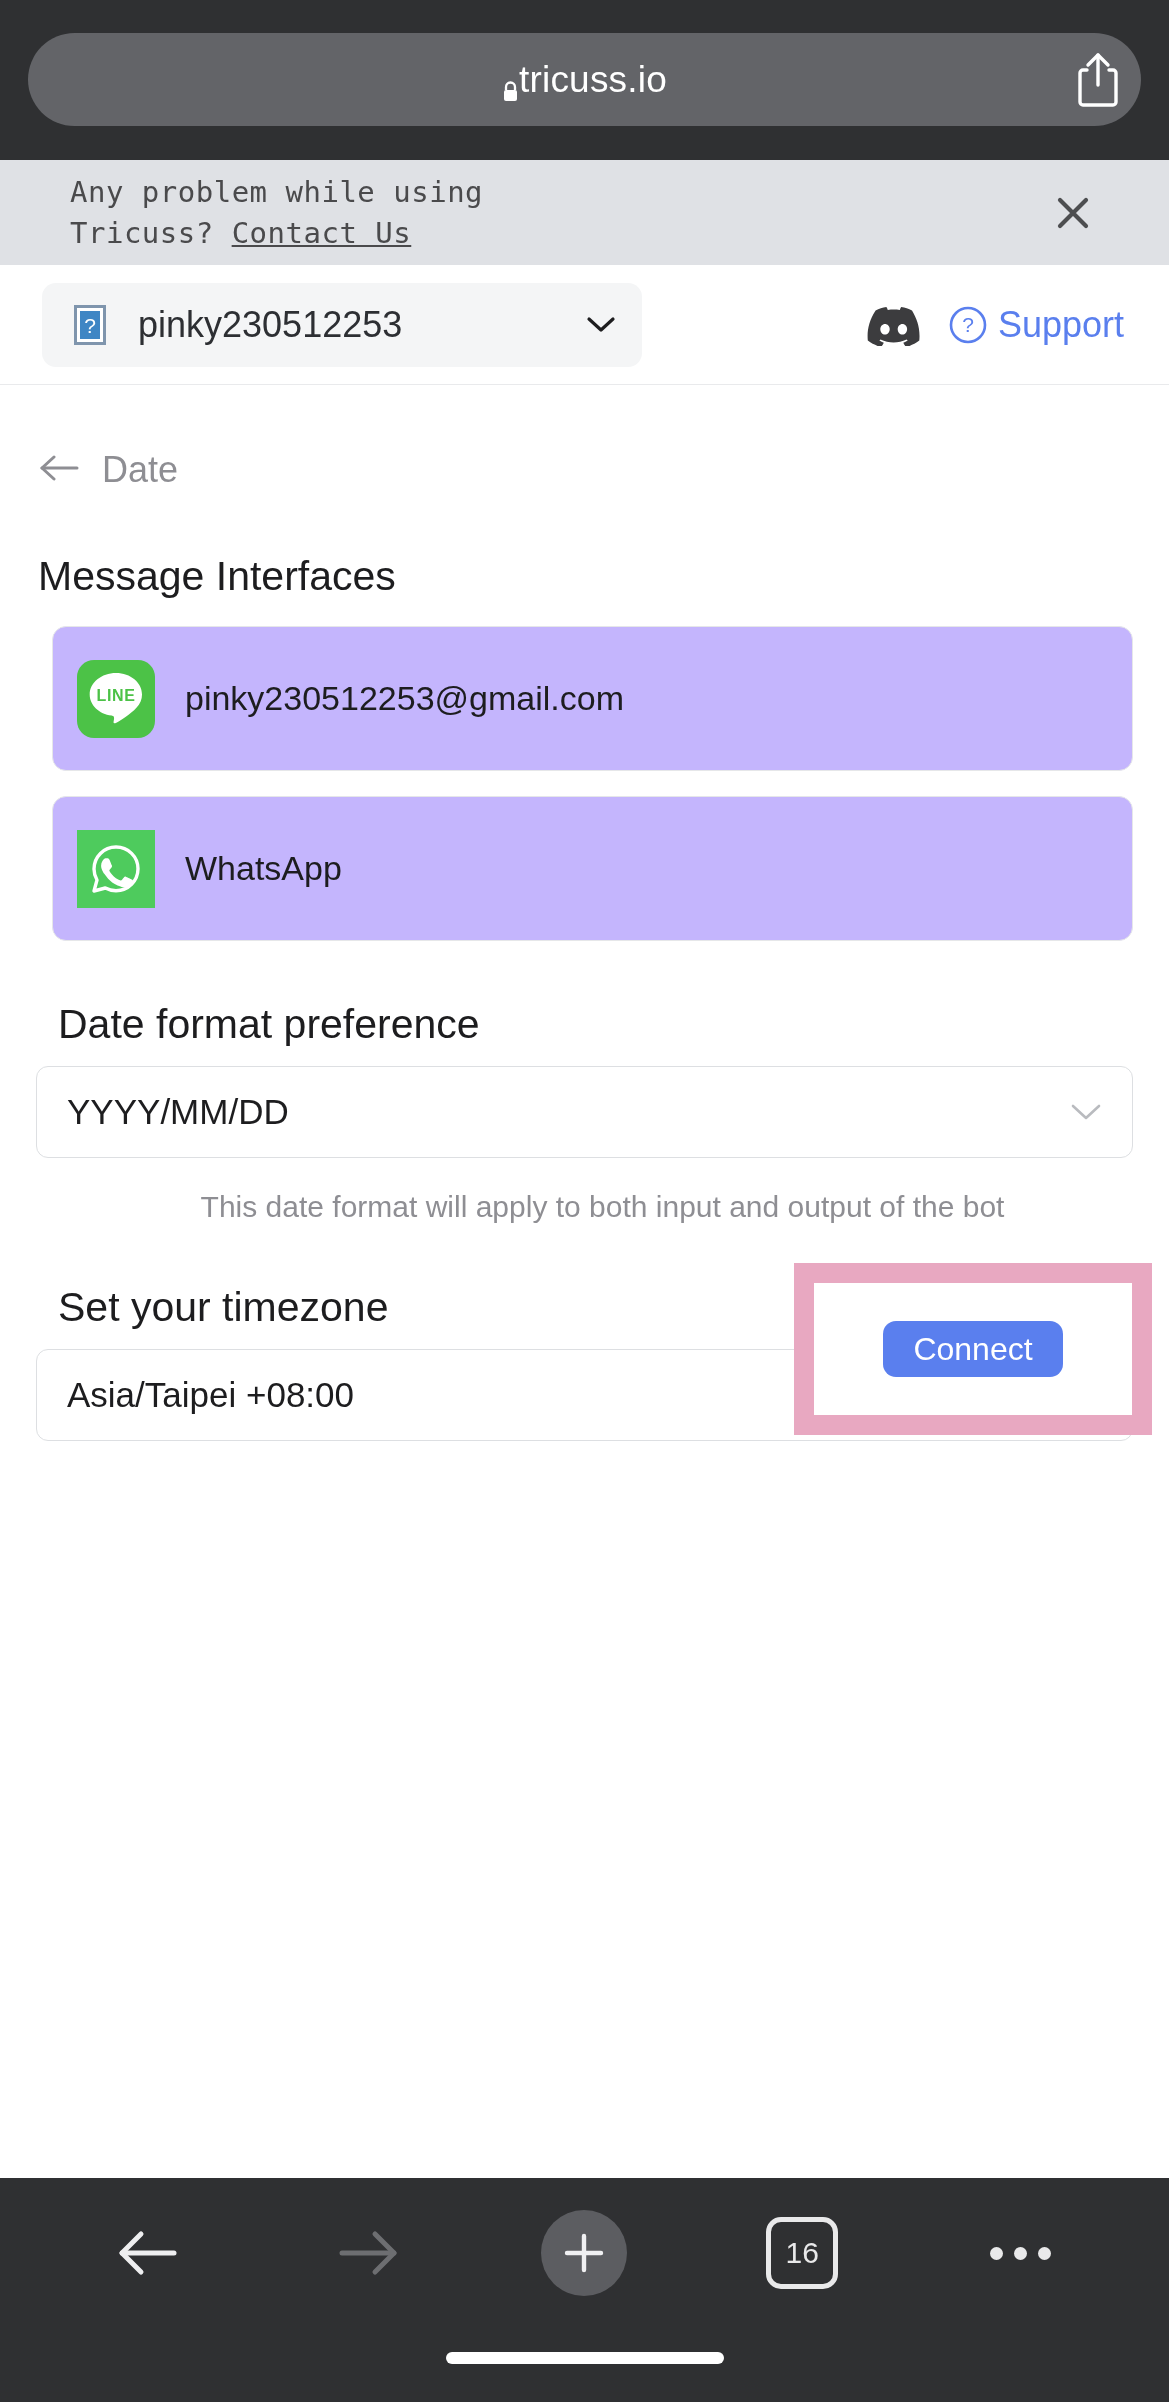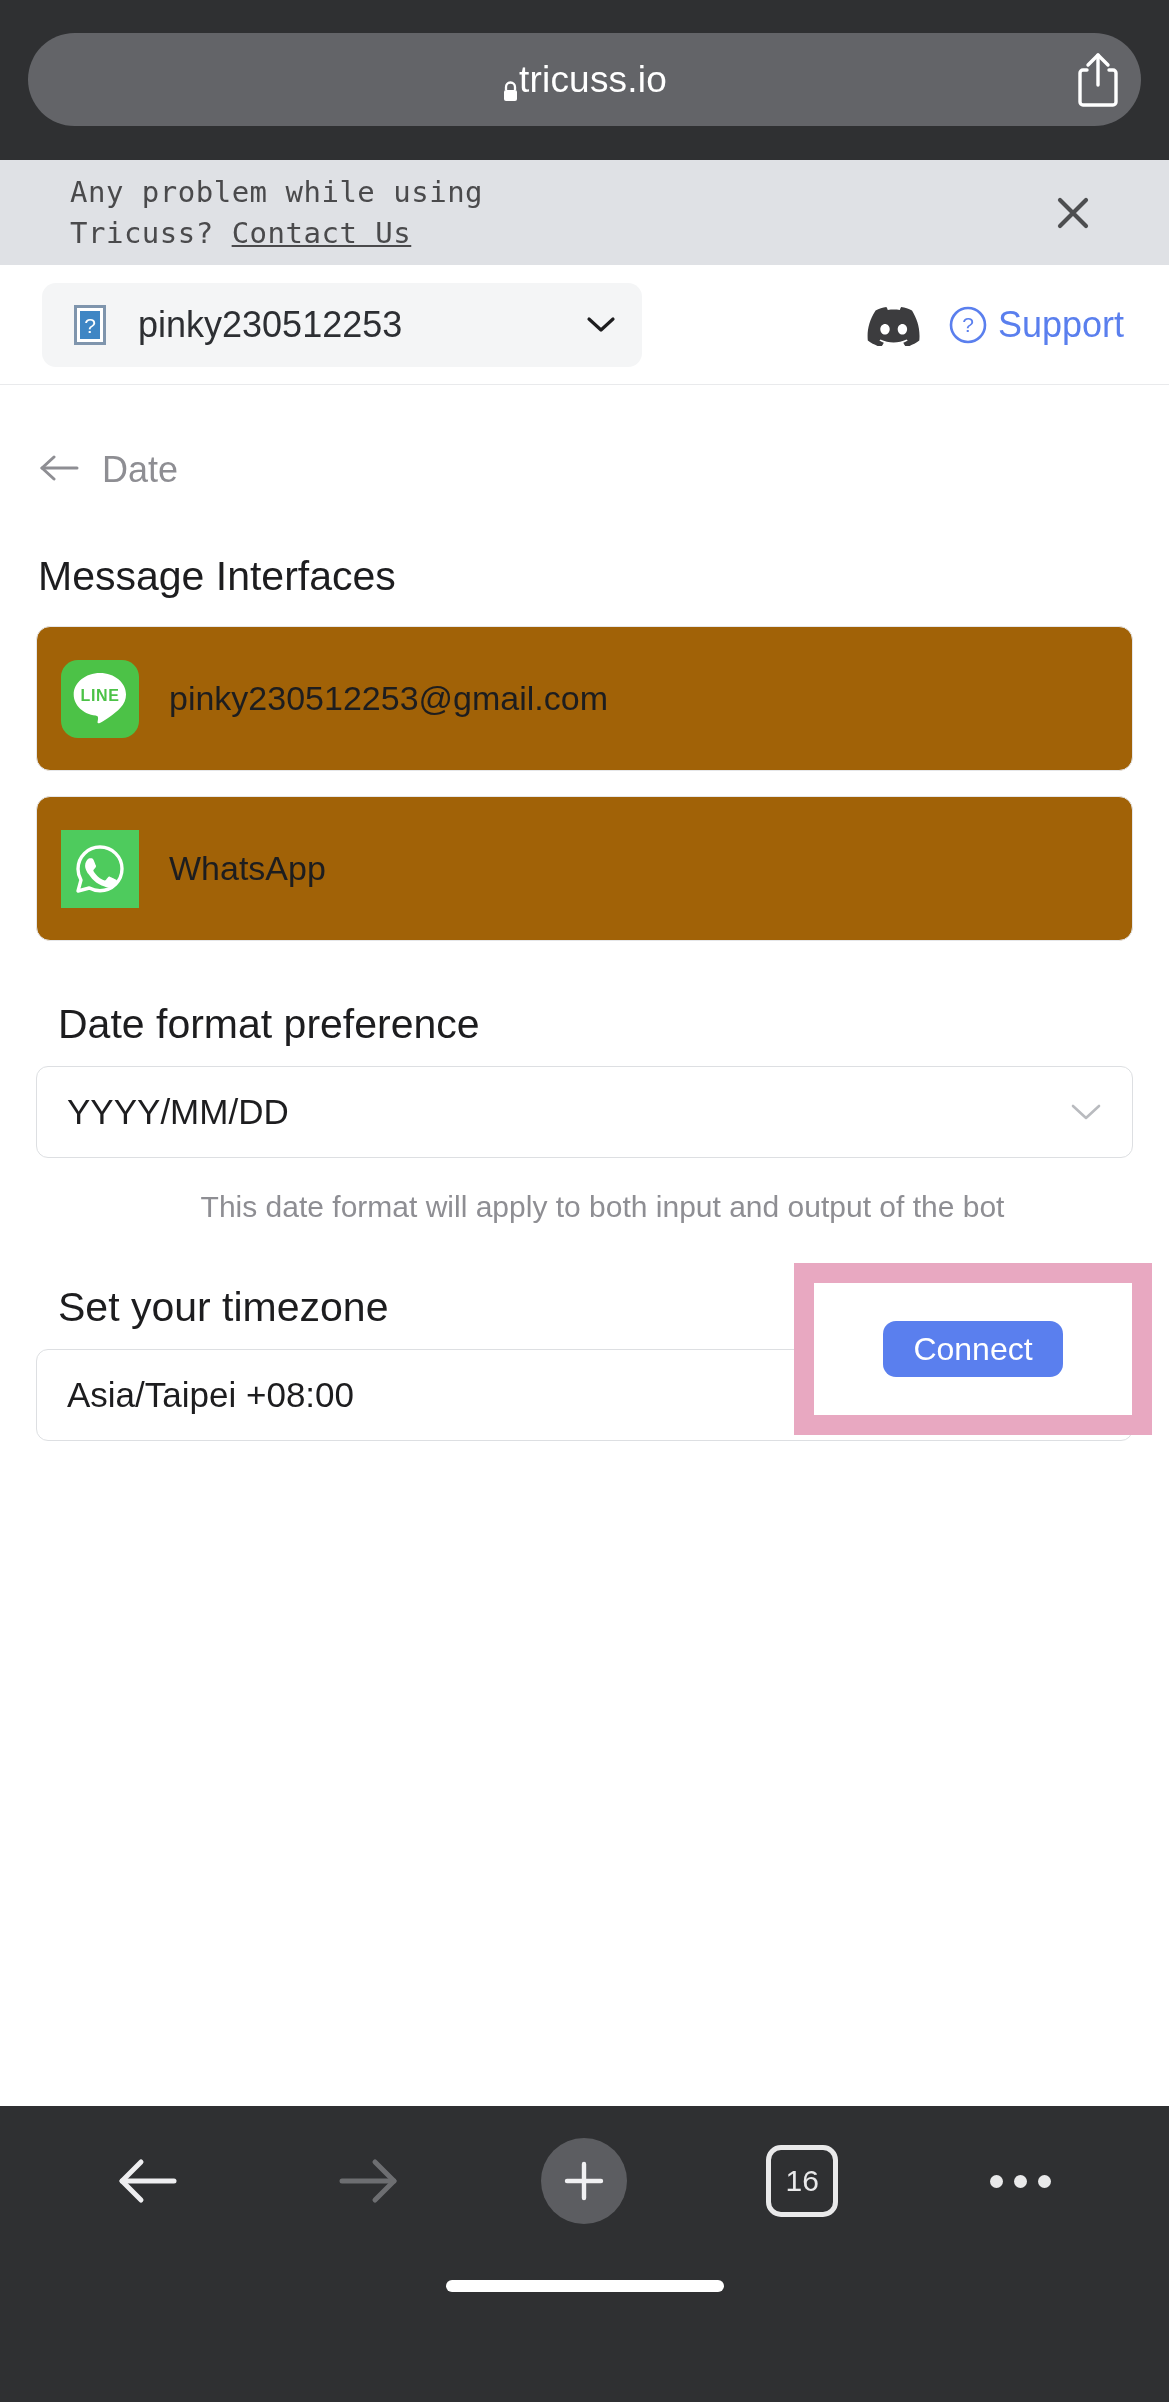--- a/index.html
+++ b/index.html
@@ -183,25 +183,25 @@
   }
   .section-title {
     font-size: 41px;
     color: #1d1d1f;
     padding-left: 38px;
     margin-top: 62px;
     font-weight: 400;
   }
 
   .iface-card {
-    margin: 26px 36px 0 36px;
+    margin: 26px 36px 0 52px;
     height: 145px;
     border: 1px solid #e6e7e9;
     border-radius: 14px;
-    background: #a16207;
+    background: #c4b5fd;
     display: flex;
     align-items: center;
     padding: 0 24px;
     box-sizing: border-box;
     position: relative;
   }
   .iface-card.second { margin-top: 25px; }
   .line-icon {
     width: 78px; height: 78px;
     border-radius: 17px;
@@ -281,21 +281,21 @@
     margin-top: 32px;
     text-align: center;
   }
 
   
   .browser-bottom {
     position: absolute;
     bottom: 0;
     left: 0;
     width: 1169px;
-    height: 296px;
+    height: 224px;
     background: #2f3032;
   }
   .toolbar-row {
     display: flex;
     align-items: center;
     justify-content: space-around;
     height: 150px;
     padding: 0 40px;
     box-sizing: border-box;
   }

